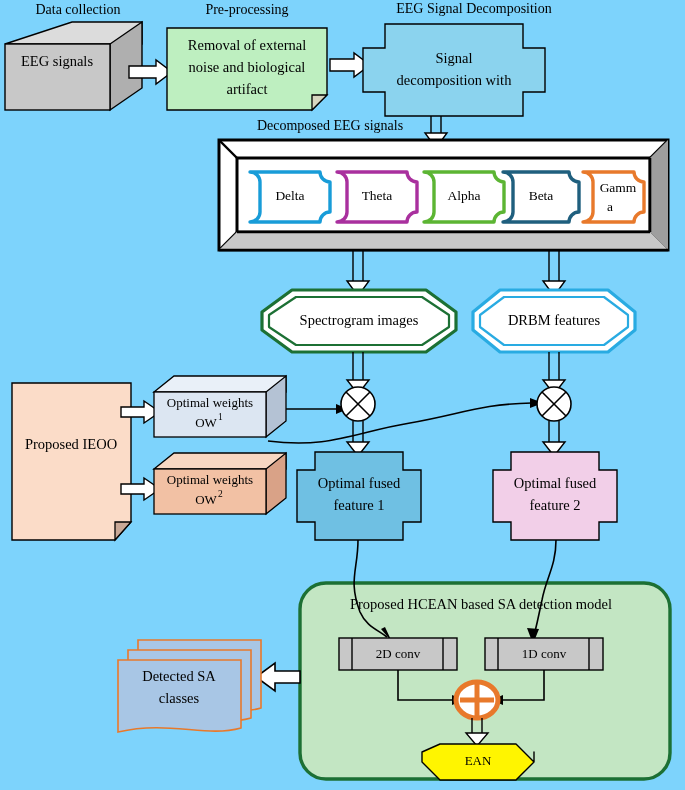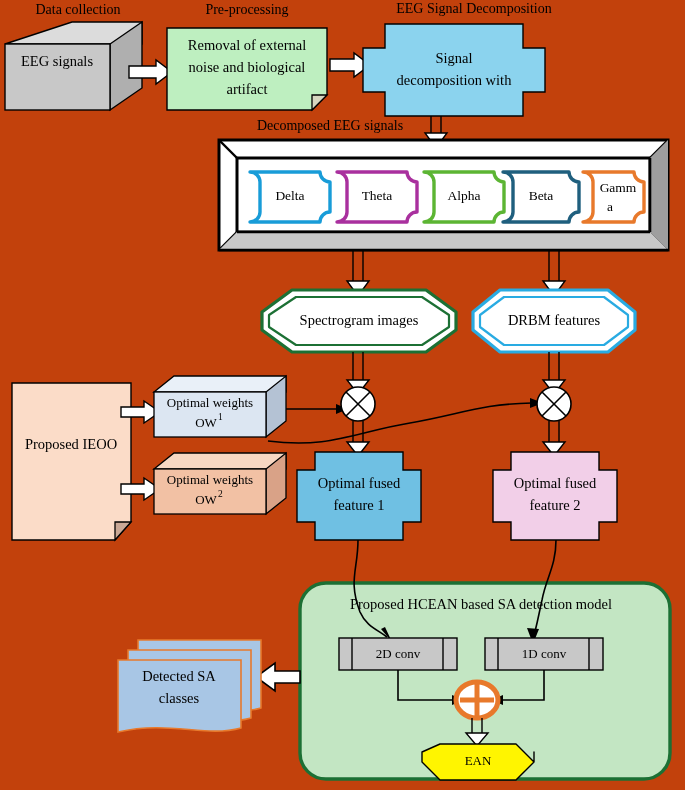--- a/index.html
+++ b/index.html
@@ -4,21 +4,21 @@
 <style>
   html, body {
     margin: 0;
     padding: 0;
     background: #ffffff;
   }
   #canvas {
     position: relative;
     width: 685px;
     height: 790px;
-    background: #c2410c;
+    background: #7dd3fc;
     font-family: "Liberation Serif", "DejaVu Serif", serif;
     overflow: hidden;
   }
   #canvas svg {
     position: absolute;
     top: 0;
     left: 0;
   }
   text {
     font-family: "Liberation Serif", "DejaVu Serif", serif;

